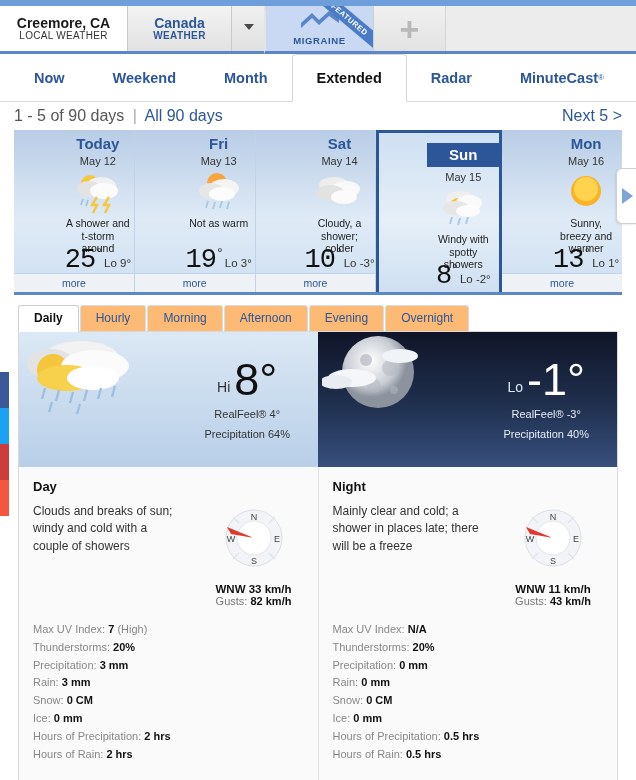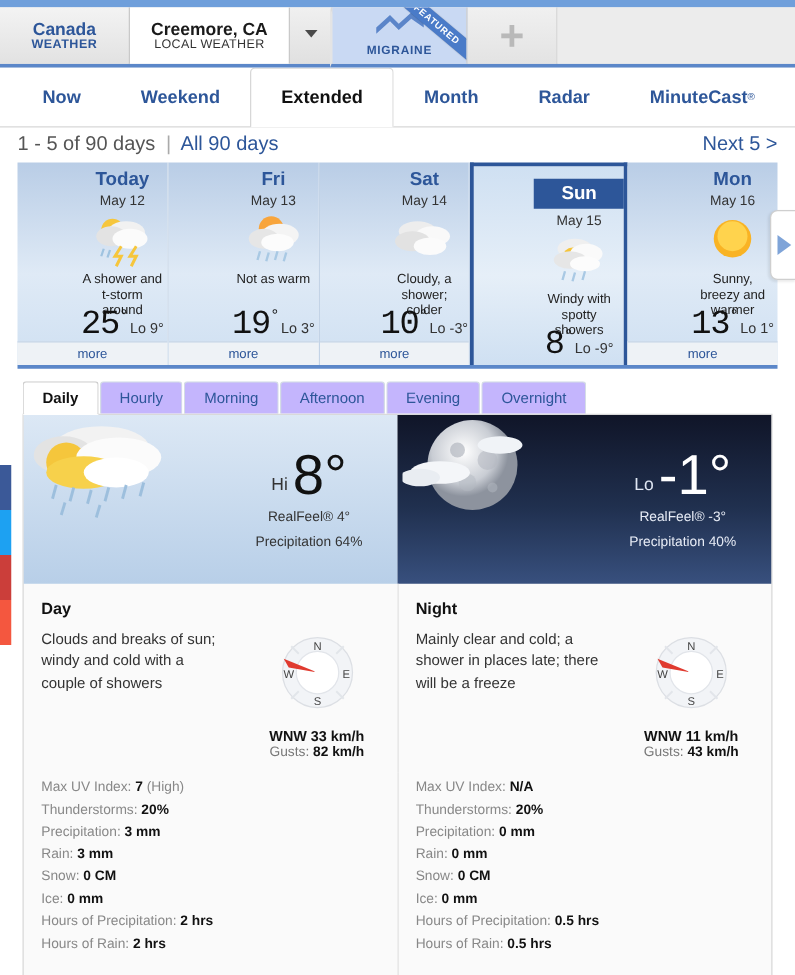--- a/index.html
+++ b/index.html
@@ -164,21 +164,21 @@
     width:0;height:0;border-top:8px solid transparent;border-bottom:8px solid transparent;
     border-left:11px solid #7fa4d8;
   }
 
   
   .subtabs {
     display:flex; padding:10px 18px 0 18px; gap:1px; align-items:flex-end;
   }
   .subtab {
     padding:5px 15px 6px; font-size:12px; color:#2d5699;
-    background:#c4b5fd; border:1px solid #d4dce6; border-bottom:none;
+    background:#fdba74; border:1px solid #d4dce6; border-bottom:none;
     border-top-left-radius:3px; border-top-right-radius:3px;
   }
   .subtab.active {
     background:#fff; color:#111; font-weight:bold;
     border:1px solid #cfcfcf; border-bottom:1px solid #fff;
     position:relative; z-index:3; margin-bottom:-1px;
   }
 
   
   .detail-box {
@@ -230,27 +230,27 @@
   .rail div { height:36px; }
 </style>
 </head>
 <body>
 
 <div class="page">
 
   <div class="top-strip"></div>
 
   <div class="loc-bar">
+    <div class="loc-tab active">
+      <span class="t1">Creemore, CA</span>
+      <span class="t2">LOCAL WEATHER</span>
+    </div>
     <div class="loc-tab">
       <span class="t1">Canada</span>
       <span class="t2">WEATHER</span>
-    </div>
-    <div class="loc-tab active">
-      <span class="t1">Creemore, CA</span>
-      <span class="t2">LOCAL WEATHER</span>
     </div>
     <div class="caret-cell">
       <span class="tri"></span>
     </div>
     <div class="migraine-tab">
       <div class="ribbon">FEATURED</div>
       <span class="bolt">
         <svg width="42" height="20" viewBox="0 0 42 20">
           <path d="M2 14 L13 4 L20 11 L30 2 L40 9 L40 14 L30 7 L20 16 L13 9 L2 19 Z" fill="#5b85c9"></path>
         </svg>
@@ -259,22 +259,22 @@
     </div>
     <div class="plus-cell">
       <span class="plus-glyph">+</span>
     </div>
     <div class="loc-filler"></div>
   </div>
 
   <div class="nav">
     <div class="nav-item">Now</div>
     <div class="nav-item">Weekend</div>
+    <div class="nav-item">Month</div>
     <div class="nav-item active">Extended</div>
-    <div class="nav-item">Month</div>
     <div class="nav-item">Radar</div>
     <div class="nav-item">
       <span>MinuteCast</span>
         <sup>®</sup>
     </div>
   </div>
 
   <div class="pager">
     <div>
       <span>1 - 5 of 90 days</span>
@@ -357,21 +357,21 @@
             <circle cx="22" cy="19" r="8" fill="#f5c43a"></circle>
             <ellipse cx="33" cy="16" rx="13" ry="8" fill="#fafafa"></ellipse>
             <ellipse cx="20" cy="21" rx="13" ry="7" fill="#e6e6e6"></ellipse>
             <ellipse cx="32" cy="24" rx="12" ry="6" fill="#fcfcfc"></ellipse>
             <path d="M16 30 l-2 7 M24 31 l-2 7 M32 30 l-2 7" stroke="#a9c9e4" stroke-width="1.9"></path>
           </svg>
         </div>
         <div class="desc">Windy with spotty showers</div>
         <div class="temps">
           <span class="hi"><span>8</span><sup>°</sup></span>
-          <span class="lo">Lo -9°</span>
+          <span class="lo">Lo -2°</span>
         </div>
       </div>
 
       <div class="card">
         <div class="dayname">Mon</div>
         <div class="date">May 16</div>
         <div class="icon">
           <svg width="54" height="44" viewBox="0 0 54 44">
             <circle cx="27" cy="20" r="15" fill="#f9b324"></circle>
             <circle cx="27" cy="18" r="12" fill="#ffd34d"></circle>

